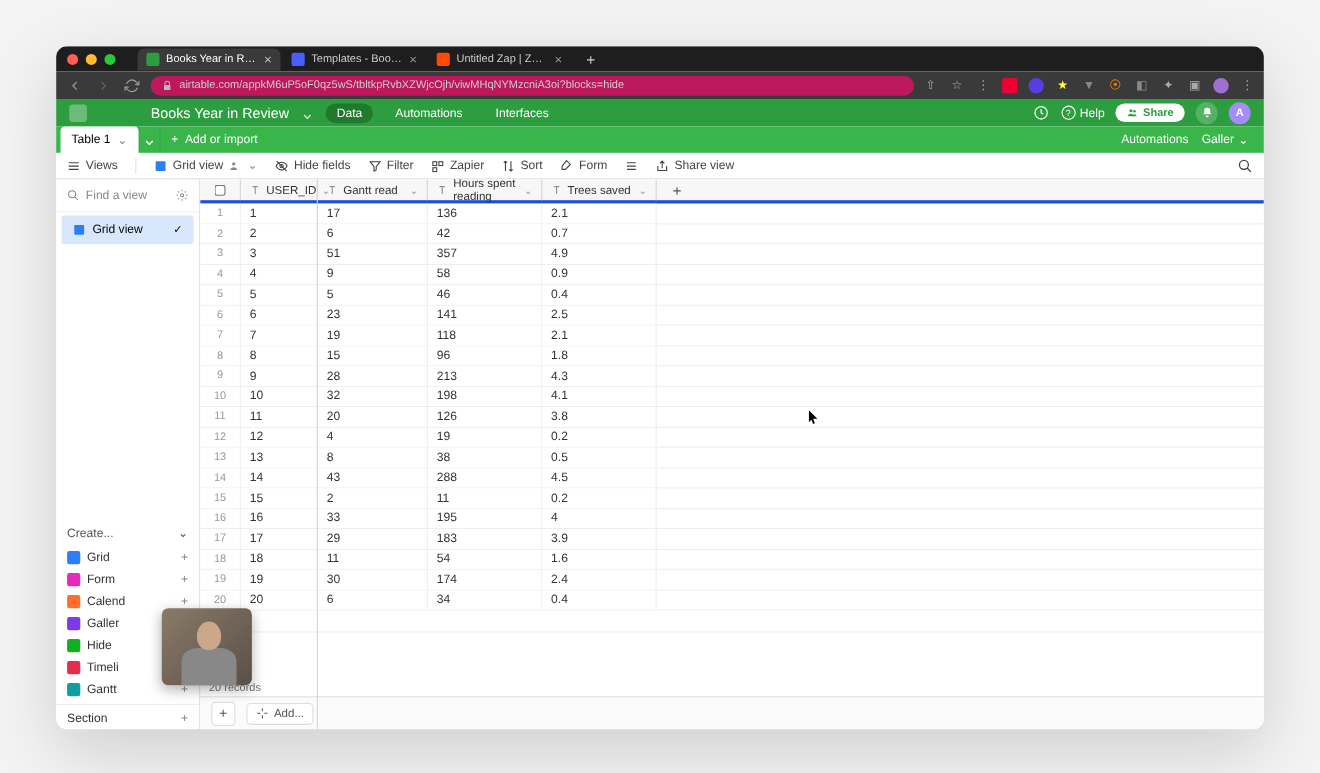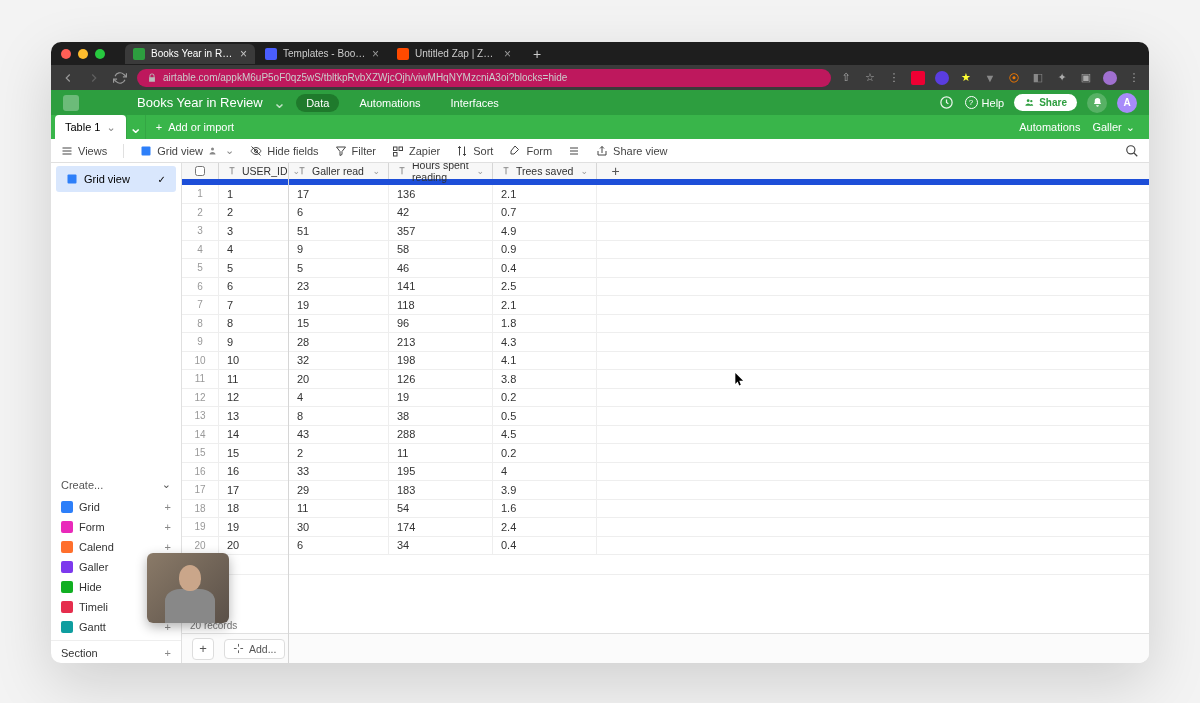--- a/index.html
+++ b/index.html
@@ -65,21 +65,21 @@
 .sb-view-item.active { background:#d9e7fd; }
 .sb-check { margin-left:auto; font-size:10px; }
 .sb-spacer { flex:1; }
 .sb-create-hdr { padding:6px 10px; color:#555; display:flex; align-items:center; cursor:pointer; }
 .sb-create-hdr .caret { margin-left:auto; }
 .sb-vt-row { display:flex; align-items:flex-end; padding:4px 10px; gap:6px; color:#333; cursor:pointer; }
 .sb-vt-row .plus { margin-left:auto; color:#888; }
 .vt-ico { width:12px; height:12px; border-radius:2px; }
 
 .grid-area { flex:1; position:relative; display:flex; flex-direction:column; overflow:hidden; }
-.grid-header { display:flex; height:22px; border-bottom:6px solid #1d4ed8; background:#f7f7f7; font-size:10.5px; color:#323232; }
+.grid-header { display:flex; height:22px; border-bottom:3px solid #1d4ed8; background:#f7f7f7; font-size:10.5px; color:#323232; }
 .gh-rownum { width:37px; border-right:1px solid #d6d6d6; display:flex; align-items:center; justify-content:center; }
 .gh-rownum input { width:10px; height:10px; }
 .gh-col { border-right:1px solid #d6d6d6; display:flex; align-items:center; padding:0 8px; gap:5px; position:relative; cursor:pointer; }
 .gh-dd { margin-left:auto; color:#999; font-size:9px; }
 .gh-add { width:37px; display:flex; align-items:center; justify-content:center; color:#555; cursor:pointer; font-size:14px; }
 .col-0 { width:70px; } .col-1 { width:100px; } .col-2 { width:104px; } .col-3 { width:104px; }
 
 .grid-body { flex:1; overflow:auto; }
 .grid-row { display:flex; height:18.5px; border-bottom:1px solid #eee; font-size:11px; color:#333; }
 .cell-rownum { width:37px; border-right:1px solid #eee; display:flex; align-items:center; justify-content:center; color:#999; font-size:10px; background:#fff; }
@@ -296,20 +296,31 @@
         <span>Share view</span>
       </div>
     <svg class="vt-search" viewBox="0 0 24 24" fill="none" stroke="#444" stroke-width="2">
         <circle cx="10" cy="10" r="7"></circle>
         <path d="M21 21l-6-6"></path>
       </svg>
   </div>
 
   <div class="main-area">
     <div class="sidebar">
+      <div class="sb-find">
+        <svg width="11" height="11" viewBox="0 0 24 24" fill="none" stroke="#888" stroke-width="2">
+            <circle cx="10" cy="10" r="7"></circle>
+            <path d="M21 21l-6-6"></path>
+          </svg>
+        <span>Find a view</span>
+        <svg class="sb-gear" width="11" height="11" viewBox="0 0 24 24" fill="none" stroke="#888" stroke-width="2">
+            <circle cx="12" cy="12" r="3"></circle>
+            <path d="M12 1v3m0 16v3M4.2 4.2l2.1 2.1m11.4 11.4l2.1 2.1M1 12h3m16 0h3M4.2 19.8l2.1-2.1m11.4-11.4l2.1-2.1"></path>
+          </svg>
+      </div>
       <div class="sb-view-item active">
         <svg width="12" height="12" viewBox="0 0 24 24" fill="#2d7ff9">
             <rect x="3" y="3" width="18" height="18" rx="2"></rect>
           </svg>
         <span>Grid view</span>
         <span class="sb-check">✓</span>
       </div>
       <div class="sb-spacer"></div>
       <div class="sb-create-hdr">
         <span>Create...</span>
@@ -368,21 +379,21 @@
               <svg class="field-ico" viewBox="0 0 24 24" fill="none" stroke="currentColor" stroke-width="2">
                 <path d="M6 4h12M12 4v16"></path>
               </svg>
               <span>USER_ID</span>
               <span class="gh-dd">⌄</span>
             </div>
             <div class="gh-col col-1" style="width: 100px;">
               <svg class="field-ico" viewBox="0 0 24 24" fill="none" stroke="currentColor" stroke-width="2">
                 <path d="M6 4h12M12 4v16"></path>
               </svg>
-              <span>Galler read</span>
+              <span>Gantt read</span>
               <span class="gh-dd">⌄</span>
             </div>
             <div class="gh-col col-2" style="width: 104px;">
               <svg class="field-ico" viewBox="0 0 24 24" fill="none" stroke="currentColor" stroke-width="2">
                 <path d="M6 4h12M12 4v16"></path>
               </svg>
               <span>Hours spent reading</span>
               <span class="gh-dd">⌄</span>
             </div>
             <div class="gh-col col-3" style="width: 104px;">

